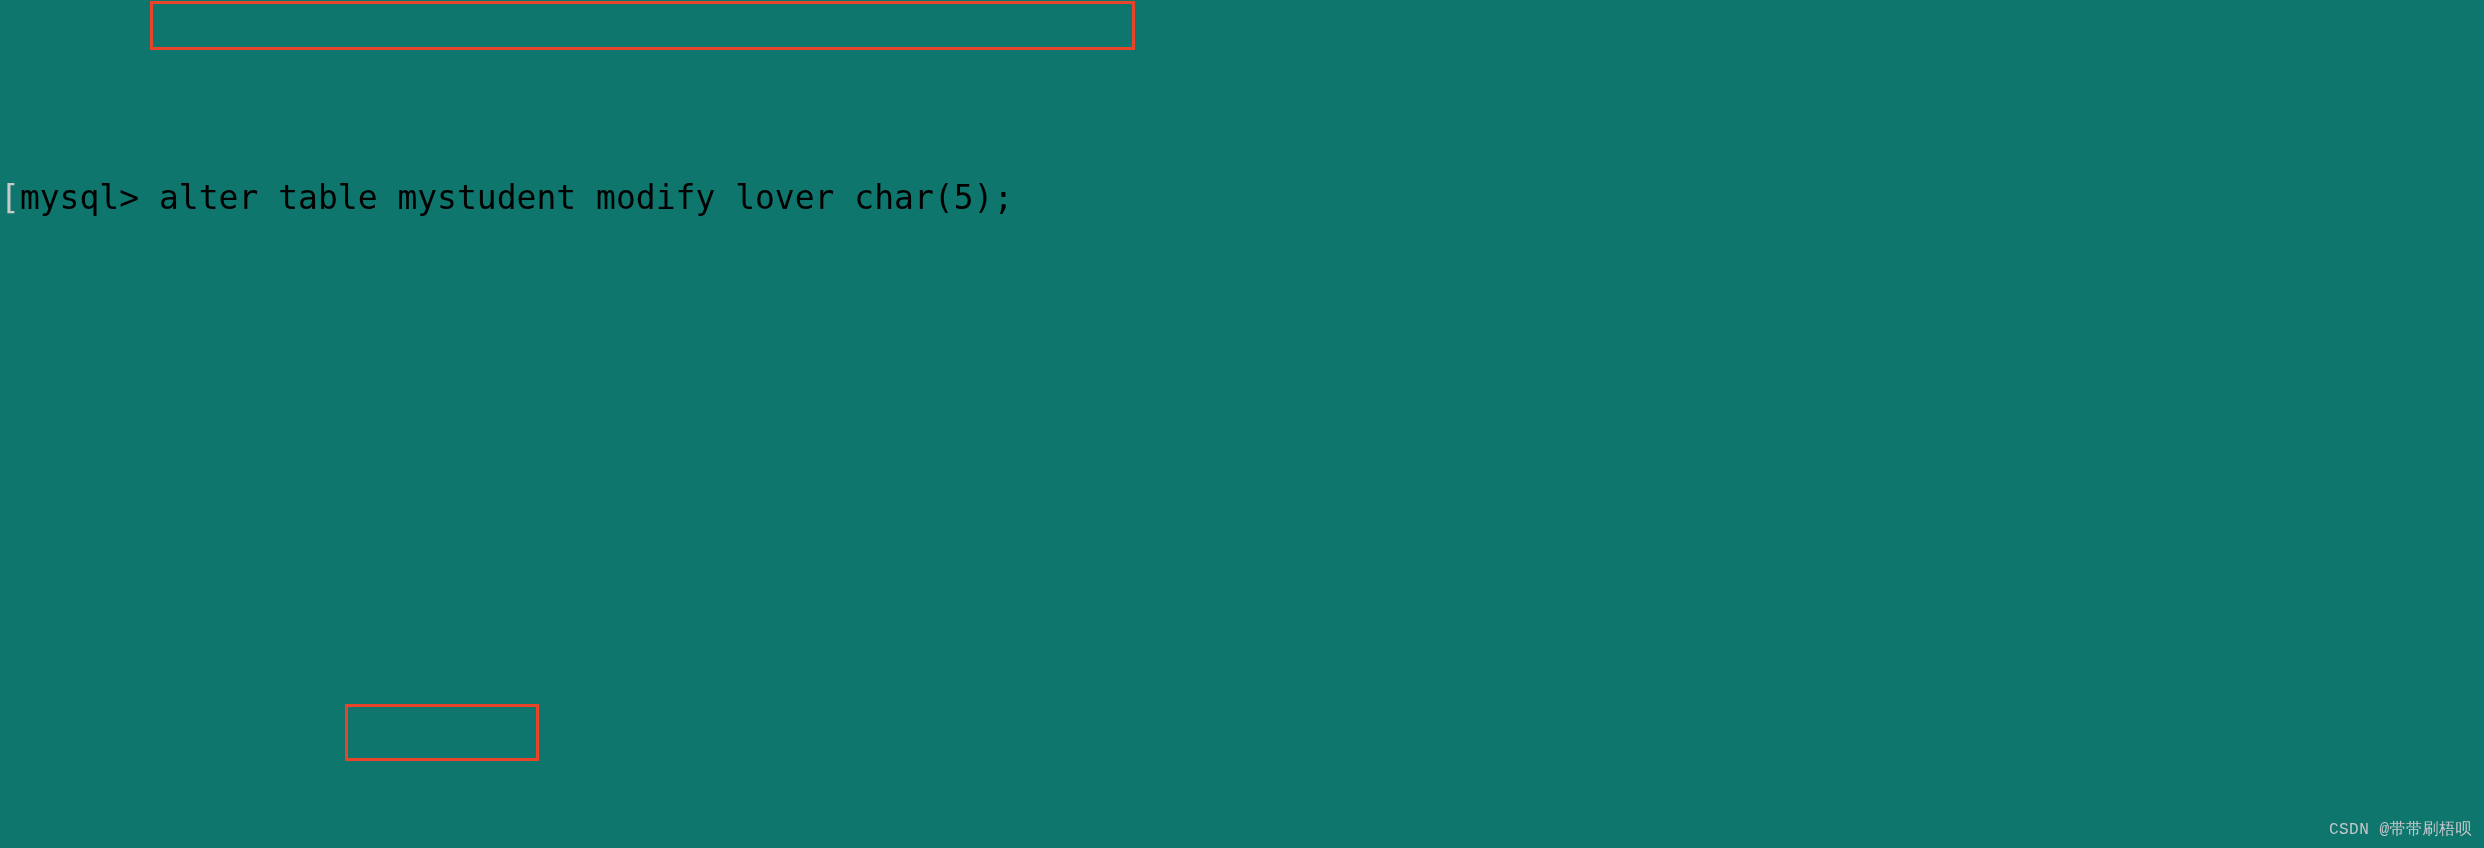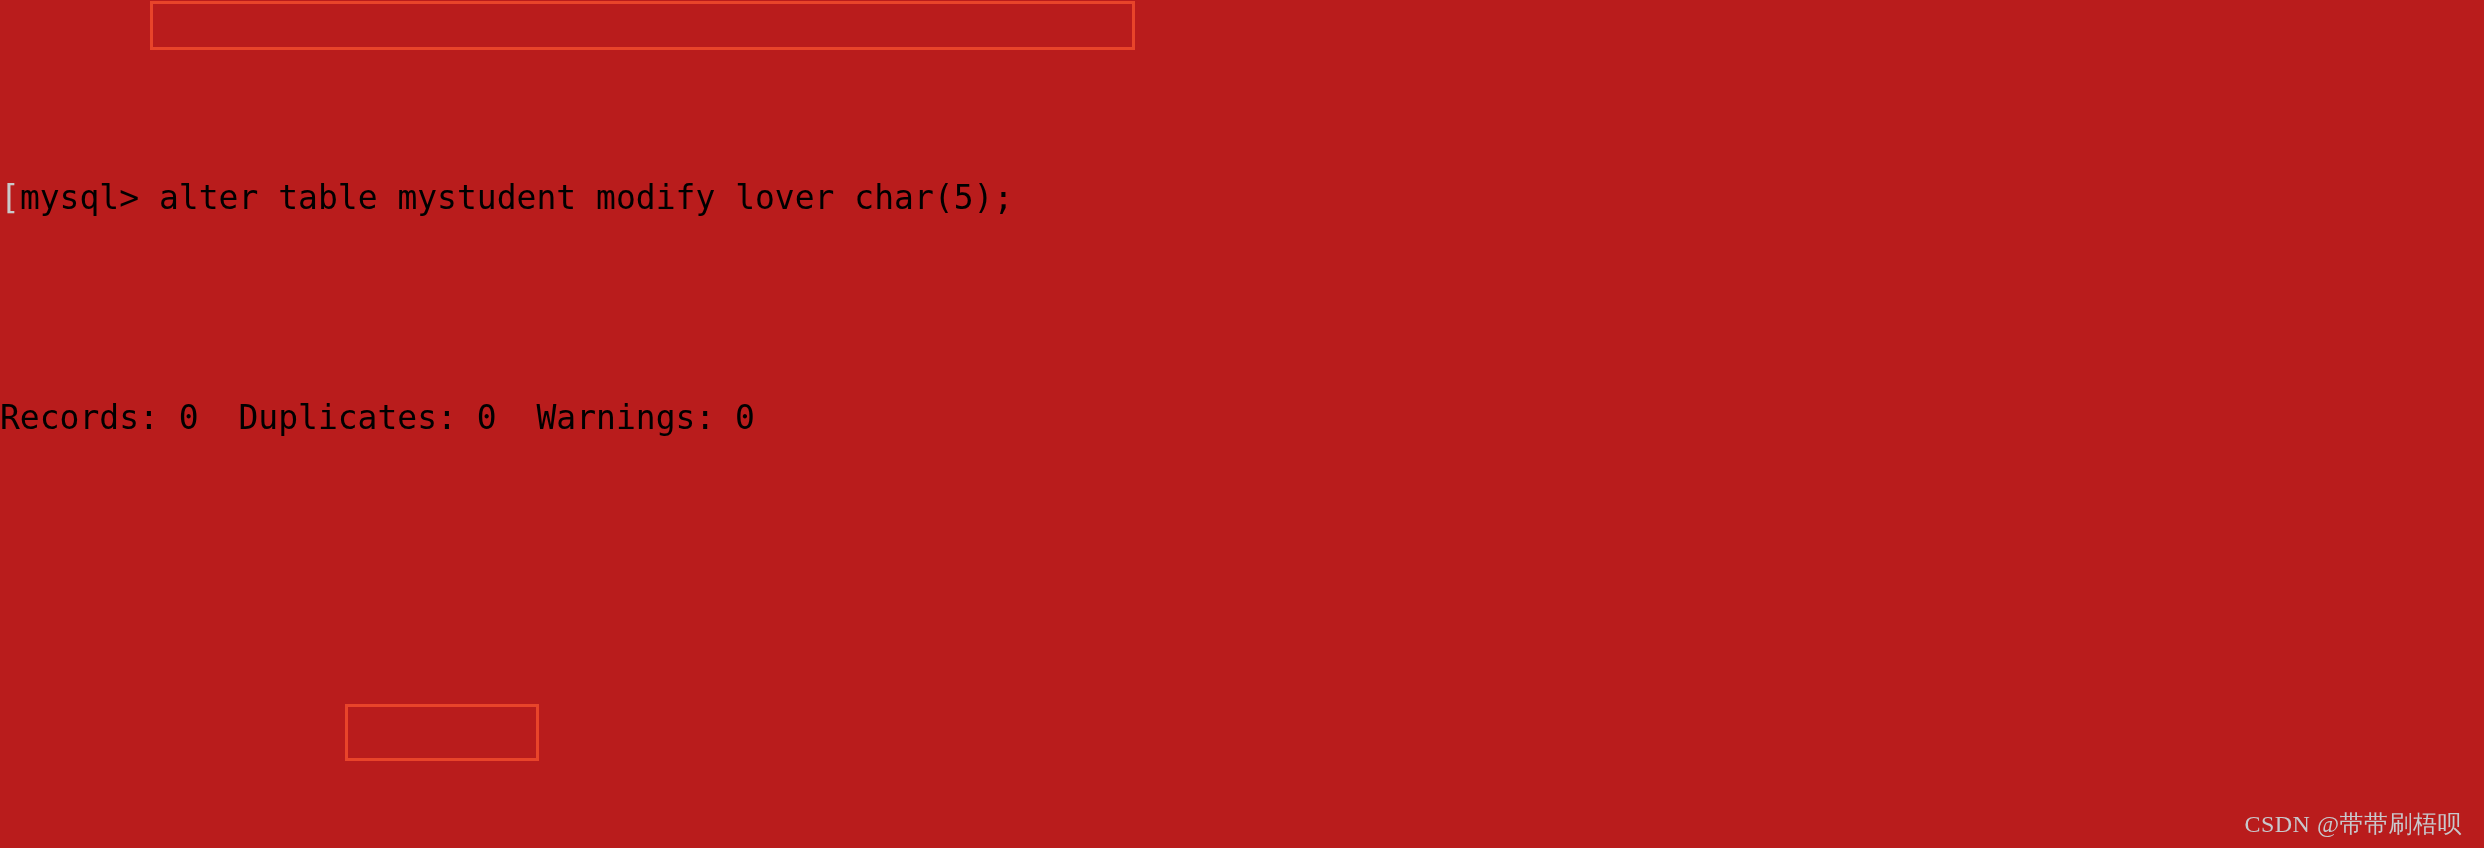--- a/index.html
+++ b/index.html
@@ -12,21 +12,21 @@
     width: 2484px;
     height: 848px;
     overflow: hidden;
     font-family: "DejaVu Sans Mono", "Liberation Mono", monospace;
   }
 
   #terminal {
     position: relative;
     width: 2484px;
     height: 848px;
-    background: #b91c1c;
+    background: #0f766e;
   }
 
   
   .console {
     position: absolute;
     left: 0px;
     top: 0px;
     font-family: "DejaVu Sans Mono", "Liberation Mono", monospace;
     font-size: 33px;
     line-height: 44px;
@@ -66,42 +66,41 @@
   #redbox-chartype {
     left: 345px;
     top: 704px;
     width: 194px;
     height: 57px;
   }
 
   
   #watermark {
     position: absolute;
-    right: 22px;
+    right: 12px;
     bottom: 8px;
-    font-family: Liberation Serif, serif;
-    font-size: 24px;
+    font-family: Liberation Mono, monospace;
+    font-size: 16px;
     color: #c8c8cc;
     letter-spacing: 0.5px;
     white-space: nowrap;
     user-select: none;
   }
 </style>
 </head>
 <body>
 
 <div id="terminal">
 
   <div class="console">
 
     
     <div class="line"><span class="ghost">[</span><span class="prompt-sym">mysql&gt;</span><span> </span><span>alter table mystudent modify lover char(5);</span></div>
 
     
-    <div class="line">Records: 0  Duplicates: 0  Warnings: 0</div>
 
     
     <div class="line blank"> </div>
 
     
     
 
     
     
 

